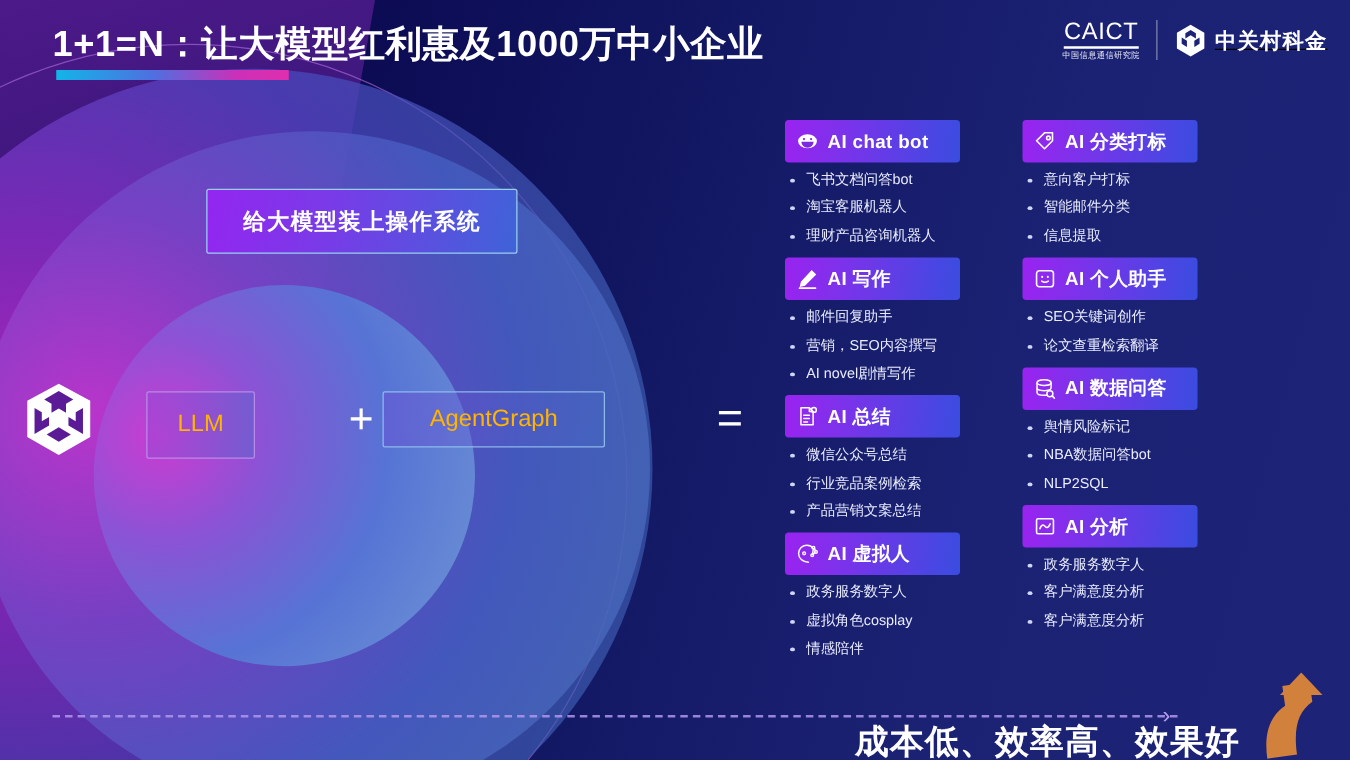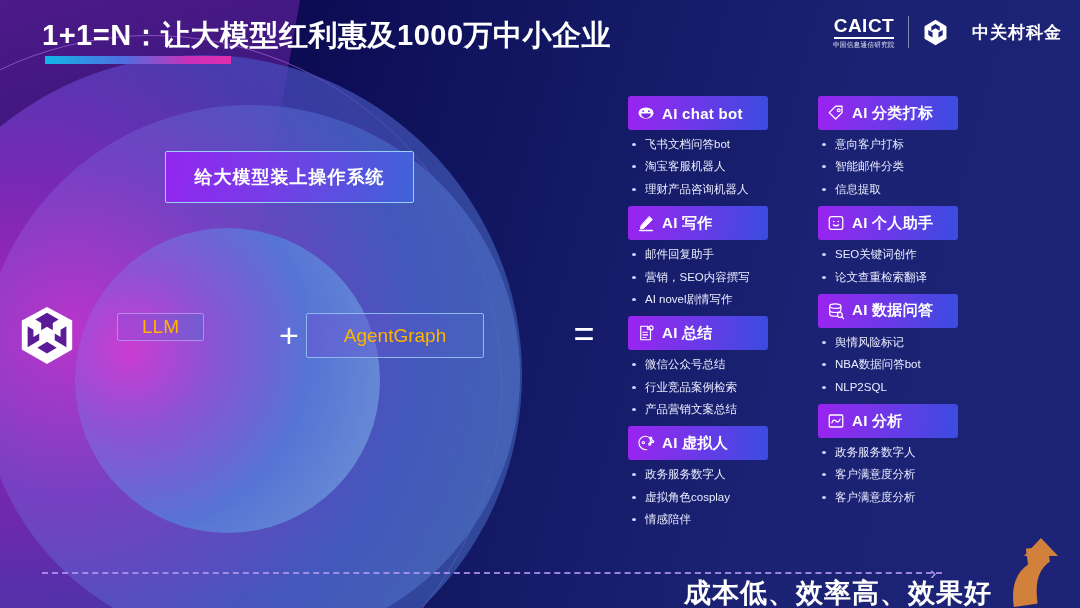--- a/index.html
+++ b/index.html
@@ -29,36 +29,36 @@
     border:1px solid rgba(190,120,235,.55);background:transparent;}
 
   
   .title{position:absolute;left:42px;top:16px;color:#fff;font-size:29px;font-weight:700;
     letter-spacing:.5px;white-space:nowrap;}
   .title-bar{position:absolute;left:45px;top:56px;width:186px;height:8px;
     background:linear-gradient(90deg,#12b5e8 0%,#4f6fe0 42%,#cc2fb8 78%,#e02fae 100%);}
 
   .logos{position:absolute;right:18px;top:16px;display:flex;align-items:center;gap:13px;}
   .caict{display:flex;flex-direction:column;align-items:center;line-height:1;}
-  .caict-main{color:#fff;font-size:19px;font-weight:700;letter-spacing:.5px;
+  .caict-main{color:#fff;font-size:19px;font-weight:400;letter-spacing:.5px;
     border-bottom:2px solid #fff;padding-bottom:2px;}
   .caict-sub{color:#e7e8f5;font-size:6.5px;margin-top:3px;letter-spacing:.4px;transform:scaleY(1.05);}
   .logo-sep{width:1px;height:32px;background:rgba(255,255,255,.45);}
-  .zgc{display:flex;align-items:center;gap:23px;}
+  .zgc{display:flex;align-items:center;gap:6px;text-decoration:underline;}
   .zgc-mark{width:27px;height:27px;}
   .zgc-txt{color:#fff;font-size:17px;font-weight:700;letter-spacing:1px;}
 
   
   .hexlogo{position:absolute;left:16px;top:305px;width:62px;height:62px;}
   .pill{position:absolute;border-radius:2px;display:flex;align-items:center;justify-content:center;
     color:#fff;box-sizing:border-box;}
   .pill-os{left:165px;top:151px;width:249px;height:52px;
     background:linear-gradient(100deg,#9326f0 0%,#7a3ae8 38%,#3f63d8 100%);
     border:1px solid #9bd0f5;font-size:18px;font-weight:700;letter-spacing:1px;}
-  .pill-llm{left:117px;top:313px;width:87px;height:28px;
+  .pill-llm{left:117px;top:313px;width:87px;height:54px;
     background:linear-gradient(100deg,rgba(150,70,215,.45),rgba(70,110,200,.40));
     border:1px solid #b68ae8;color:#ffb400;font-size:19px;}
   .pill-graph{left:306px;top:313px;width:178px;height:45px;
     background:linear-gradient(100deg,rgba(110,75,210,.45),rgba(70,110,200,.35));
     border:1px solid #8fb8ec;color:#ffb400;font-size:19px;}
   .op-plus{position:absolute;left:275px;top:312px;width:28px;height:46px;color:#fff;
     font-size:34px;font-weight:300;display:flex;align-items:center;justify-content:center;}
   .op-eq{position:absolute;left:565px;top:310px;width:38px;height:48px;color:#fff;
     font-size:36px;font-weight:400;display:flex;align-items:center;justify-content:center;}
 

